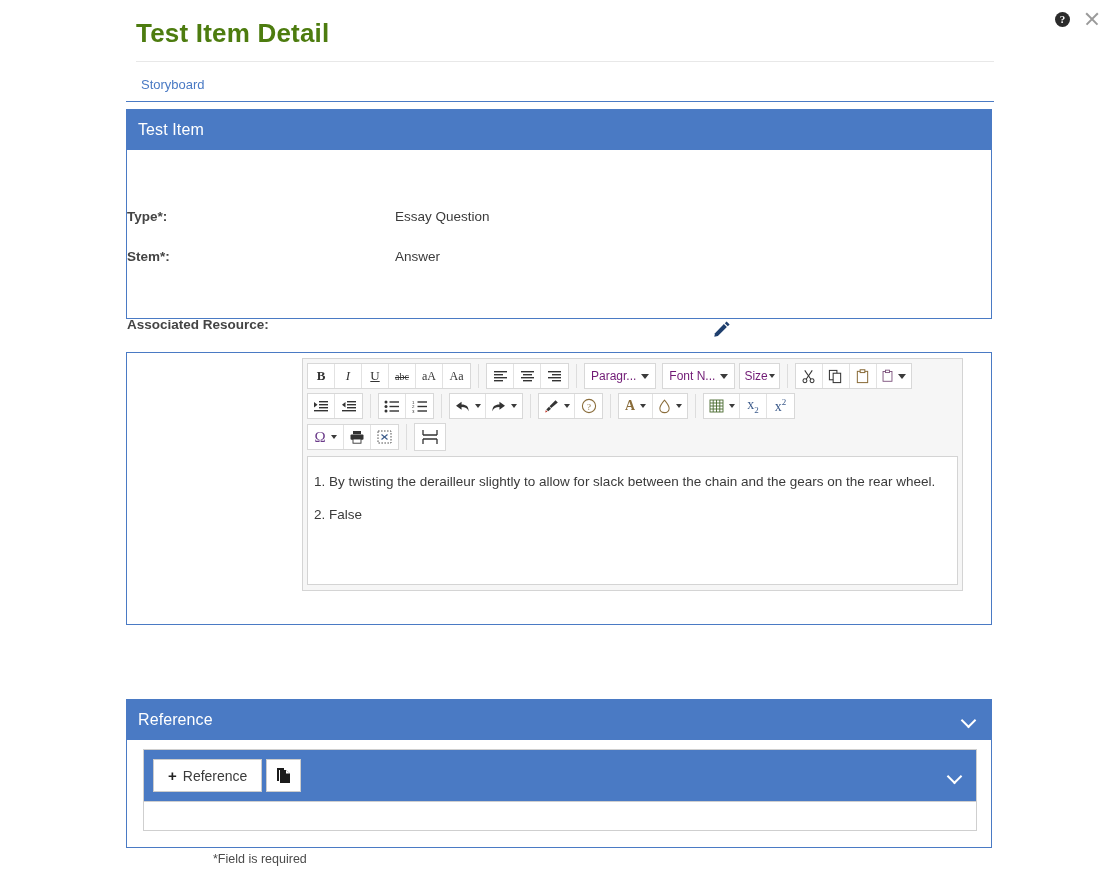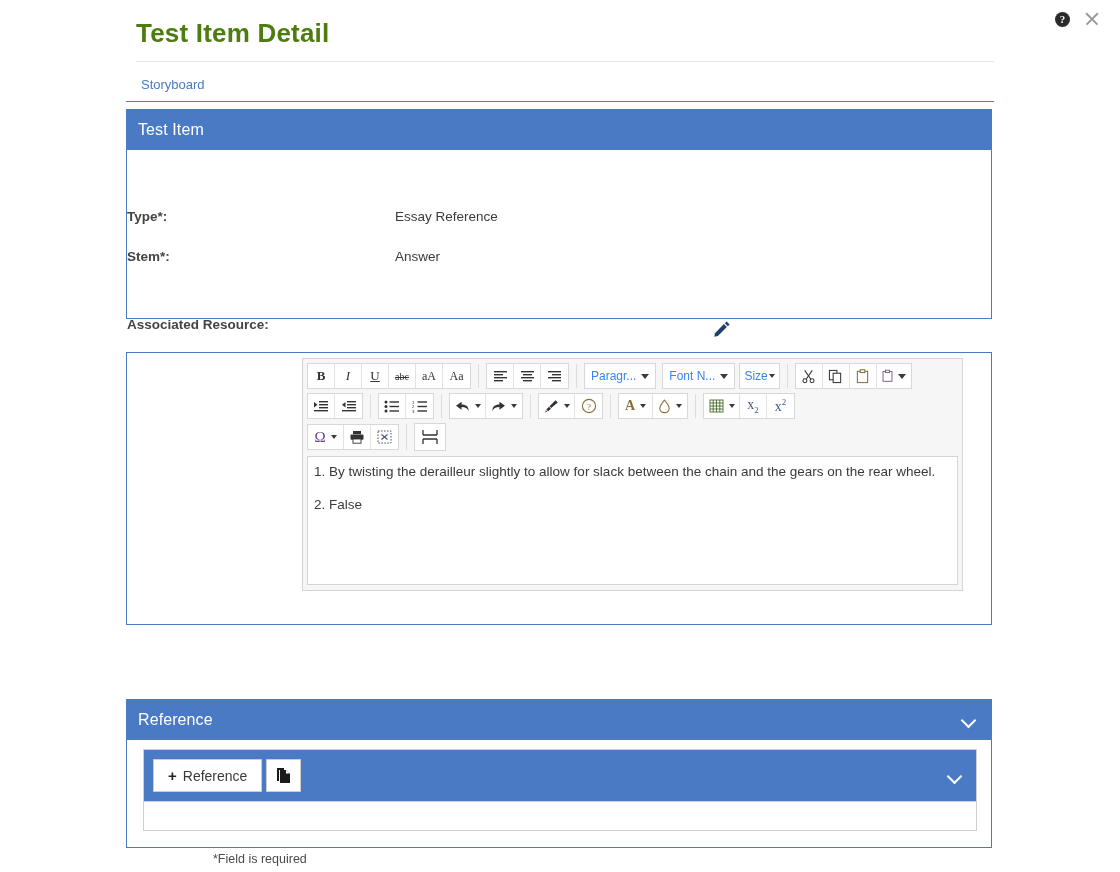--- a/index.html
+++ b/index.html
@@ -223,21 +223,21 @@
   .tb-select {
     height: 24px;
     display: flex;
     align-items: center;
     gap: 5px;
     padding: 0 6px;
     border-right: 1px solid #e2e2e2;
     background: #ffffff;
     font-size: 12px;
     font-family: "Liberation Sans", sans-serif;
-    color: #3b82f6;
+    color: #701a75;
     cursor: pointer;
     white-space: nowrap;
     box-sizing: border-box;
   }
   .tb-select:last-child { border-right: none; }
   .caret {
     width: 0; height: 0;
     border-left: 4px solid transparent;
     border-right: 4px solid transparent;
     border-top: 5px solid #3b3b3b;
@@ -255,21 +255,21 @@
     margin: 5px 4px 5px 4px;
     height: 129px;
     padding: 5px 6px 0 6px;
     font-size: 13.5px;
     line-height: 1.42;
     color: #3a3a3a;
     overflow: hidden;
     box-sizing: border-box;
     font-family: "Liberation Sans", sans-serif;
   }
-  .editor-area p { margin: 0 0 14px 0; }
+  .editor-area p { margin: 10px 0 14px 0; }
 
   
   #panel-reference { top: 699px; }
   #panel-reference .panel-body { height: 107px; position: relative; padding: 9px 14px 0 16px; box-sizing: border-box; }
   .ref-box {
     border: 1px solid #cfcfcf;
     background: #4a7ac4;
     box-sizing: border-box;
   }
   .ref-toolbar {
@@ -334,21 +334,21 @@
 <div class="breadcrumb-rule"></div>
 
 <div class="panel" id="panel-test-item">
   <div class="panel-head">
     <span class="panel-head-title">Test Item</span>
   </div>
   <div class="panel-body">
 
     <div class="field-row" id="row-type">
       <span class="field-label">Type*:</span>
-      <span class="field-value">Essay Reference</span>
+      <span class="field-value">Essay Question</span>
     </div>
 
     <div class="field-row" id="row-stem">
       <span class="field-label">Stem*:</span>
       <span class="field-value">Answer</span>
     </div>
 
     <div class="field-row" id="row-resource">
       <span class="field-label">Associated Resource:</span>
       <span class="field-value"></span>

